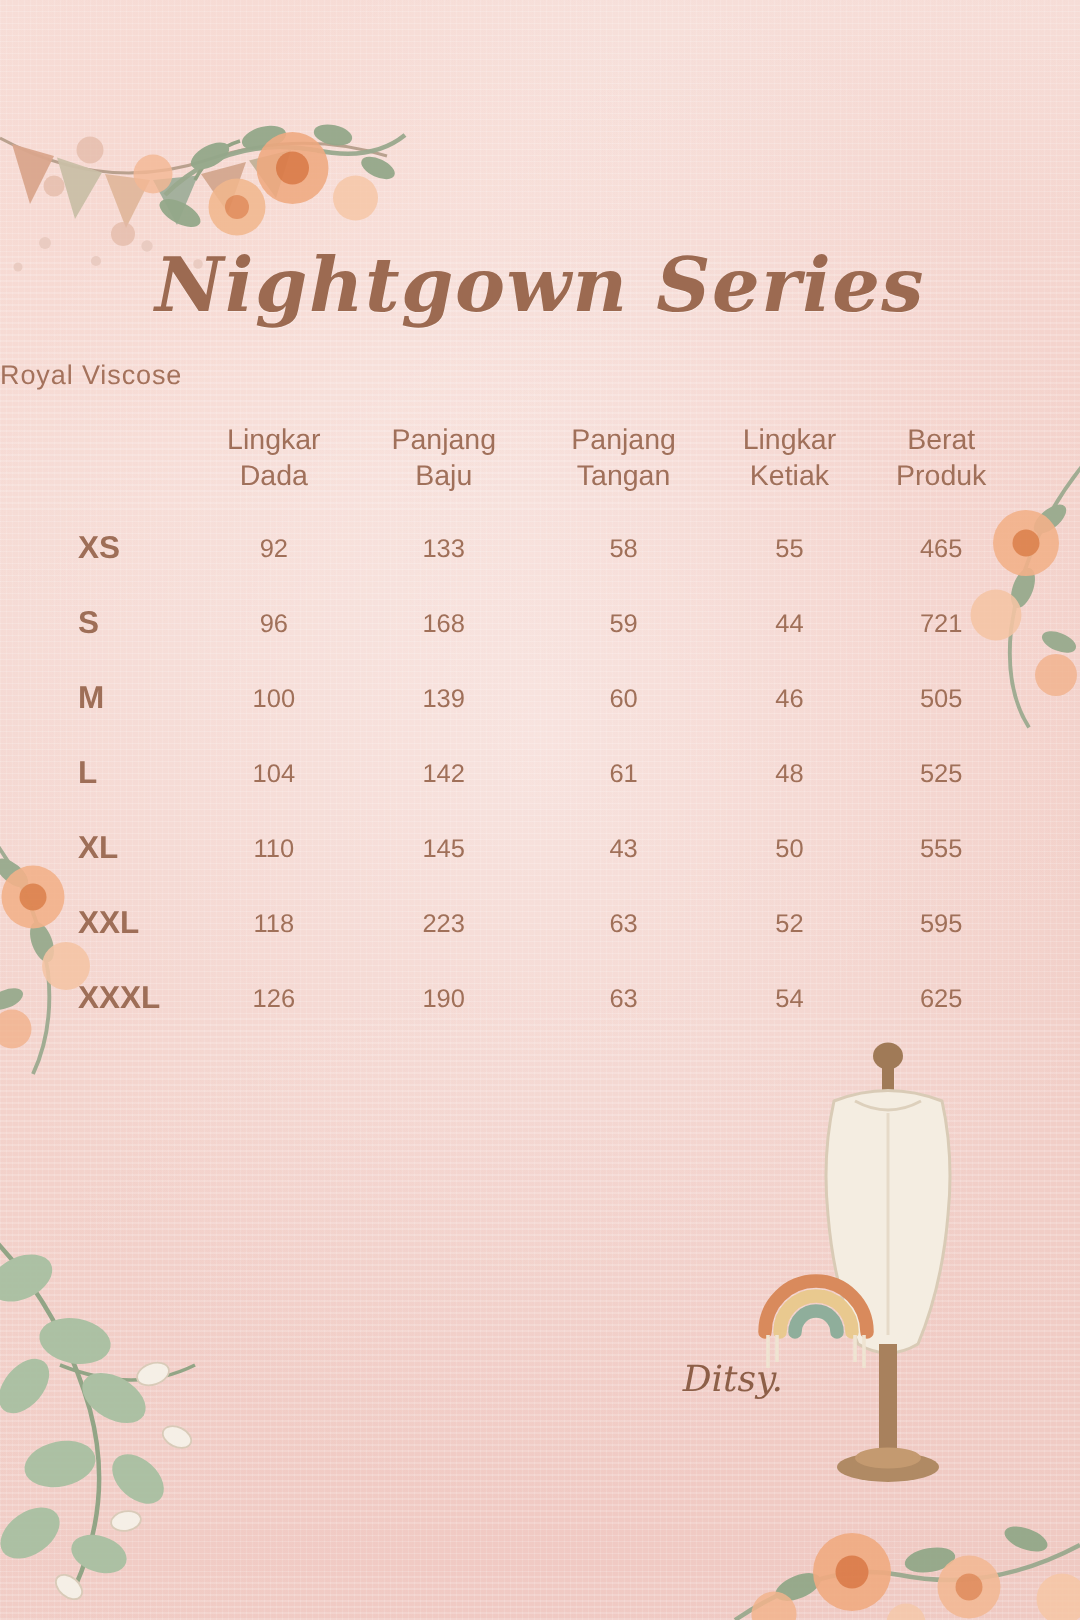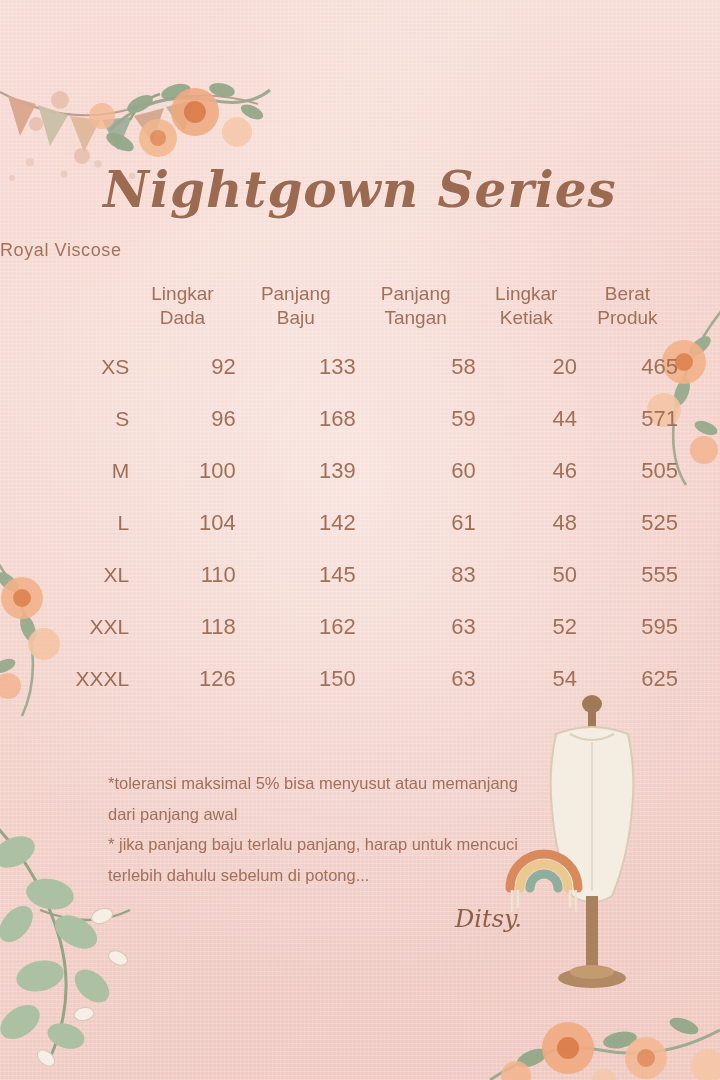--- a/index.html
+++ b/index.html
@@ -83,31 +83,32 @@
     font-size: 19px;
     line-height: 1.28;
     color: #a0705a;
     padding: 0 0 10px 0;
     vertical-align: top;
   }
   #size-table th.size-col {
     text-align: left;
   }
   #size-table td {
-    font-size: 22px;
+    font-size: 17px;
     color: #a07059;
     padding: 13px 0;
-    text-align: right;
+    text-align: center;
   }
   #size-table td.size-label {
-    text-align: right;
+    text-align: left;
     padding-left: 8px;
     font-size: 21px;
     color: #9e6e57;
     width: 80px;
+    font-weight: bold;
   }
   #size-table col.c-size   { width: 88px; }
   #size-table col.c-dada   { width: 112px; }
   #size-table col.c-baju   { width: 126px; }
   #size-table col.c-tangan { width: 126px; }
   #size-table col.c-ketiak { width: 106px; }
   #size-table col.c-berat  { width: 106px; }
 
   
   #notes {
@@ -342,30 +343,30 @@
           <div>Produk</div>
         </th>
       </tr>
     </thead>
     <tbody>
       <tr>
         <td class="size-label">XS</td>
         <td>92</td>
         <td>133</td>
         <td>58</td>
-        <td>20</td>
+        <td>55</td>
         <td>465</td>
       </tr>
       <tr>
         <td class="size-label">S</td>
         <td>96</td>
         <td>168</td>
         <td>59</td>
         <td>44</td>
-        <td>571</td>
+        <td>721</td>
       </tr>
       <tr>
         <td class="size-label">M</td>
         <td>100</td>
         <td>139</td>
         <td>60</td>
         <td>46</td>
         <td>505</td>
       </tr>
       <tr>
@@ -373,45 +374,39 @@
         <td>104</td>
         <td>142</td>
         <td>61</td>
         <td>48</td>
         <td>525</td>
       </tr>
       <tr>
         <td class="size-label">XL</td>
         <td>110</td>
         <td>145</td>
-        <td>83</td>
+        <td>43</td>
         <td>50</td>
         <td>555</td>
       </tr>
       <tr>
         <td class="size-label">XXL</td>
         <td>118</td>
-        <td>162</td>
+        <td>223</td>
         <td>63</td>
         <td>52</td>
         <td>595</td>
       </tr>
       <tr>
         <td class="size-label">XXXL</td>
         <td>126</td>
-        <td>150</td>
+        <td>190</td>
         <td>63</td>
         <td>54</td>
         <td>625</td>
       </tr>
     </tbody>
   </table>
 
-  <div id="notes">
-    <p>*toleransi  maksimal 5% bisa menyusut atau memanjang</p>
-    <p>dari panjang awal</p>
-    <p>* jika panjang baju terlalu panjang, harap  untuk mencuci</p>
-    <p>terlebih dahulu sebelum di potong...</p>
-  </div>
 
   <div id="brand">Ditsy.</div>
 
 </div>
 
 </body></html>

